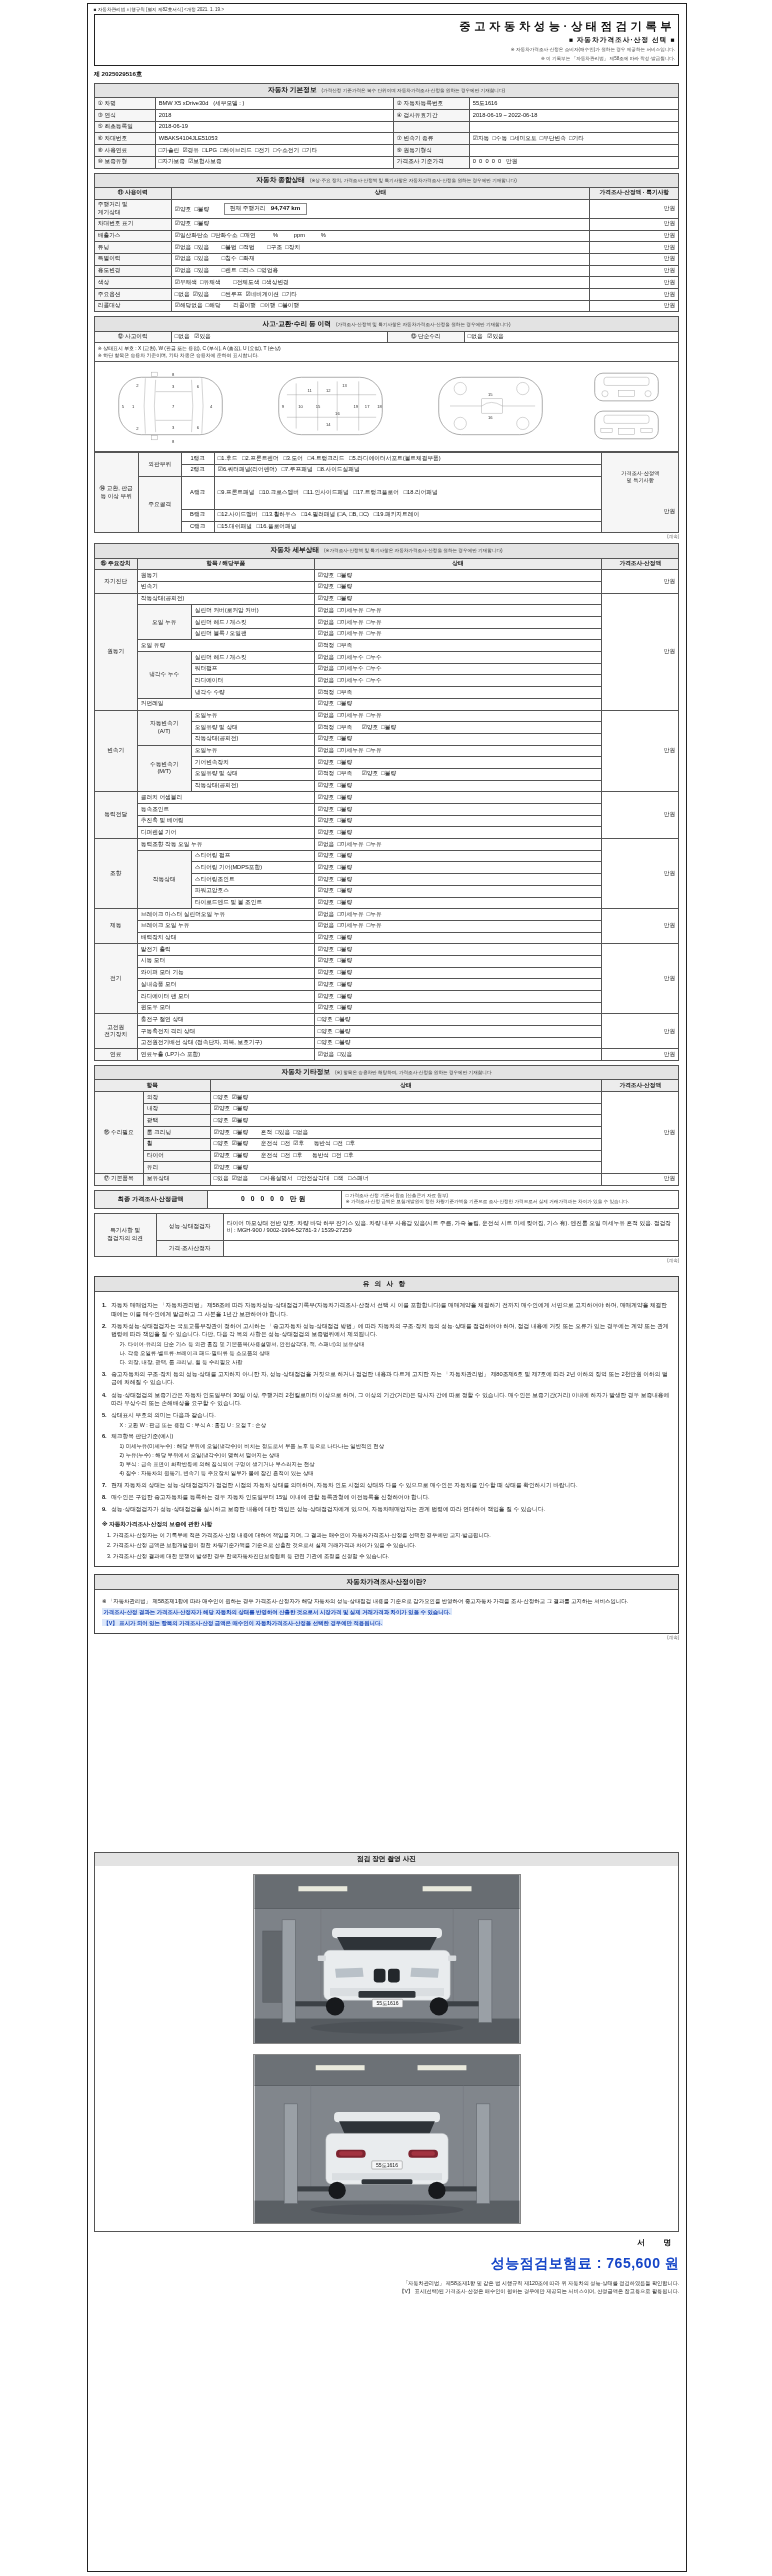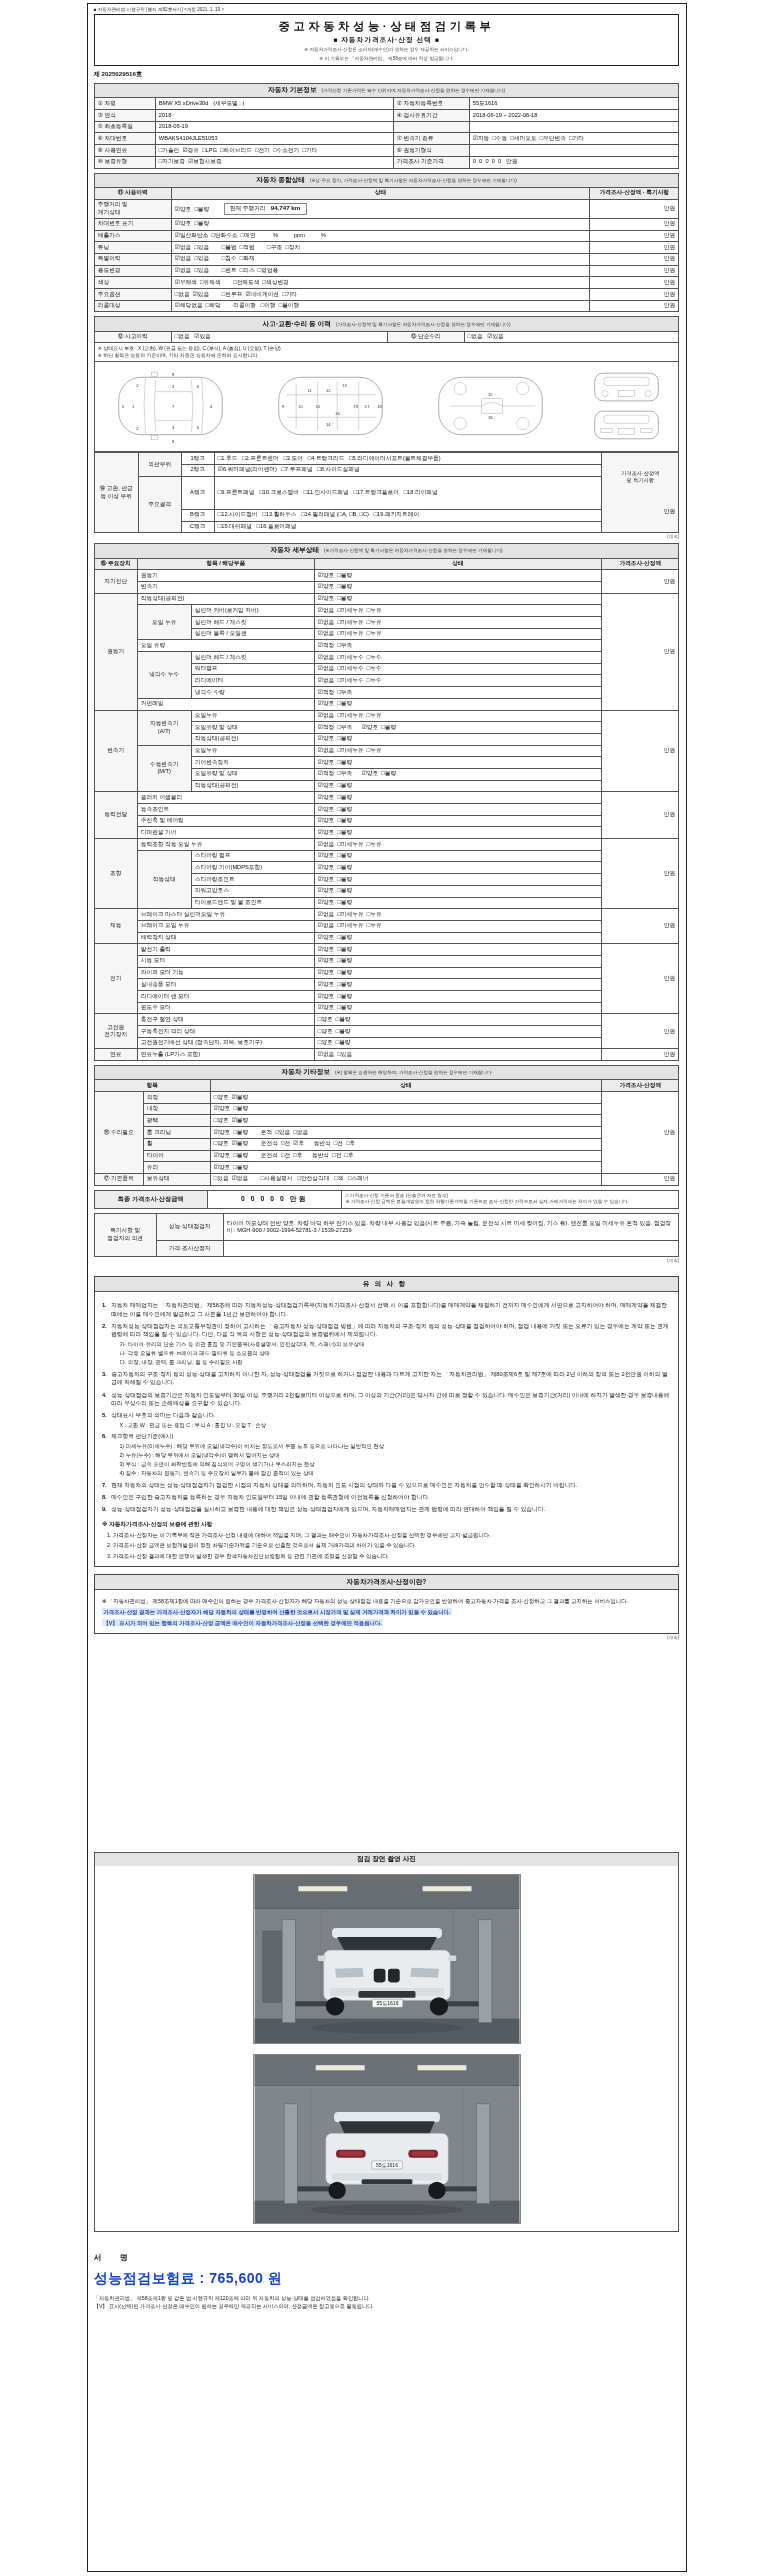--- a/index.html
+++ b/index.html
@@ -9,21 +9,21 @@
     color: #111; overflow: hidden;
   }
   .doc {
     width: 600px; height: 2569px; margin: 3.1px auto 0;
     border: 0.5px solid #222; padding: 3.1px 6.2px 7.2px; position: relative;
     overflow: hidden; background:#fff;
   }
   .tiny { font-size: 4.6px; color: #333; }
   .cont-mark { font-size: 4.6px; color: #666; text-align: right; margin: 1px 0; }
 
-  .hdrbox { border: 0.8px solid #222; text-align: center; padding: 4.1px 3.1px 3.1px; margin-top: 1.5px; }
+  .hdrbox { border: 0.8px solid #222; text-align: right; padding: 4.1px 3.1px 3.1px; margin-top: 1.5px; }
   .title { font-size: 11.3px; font-weight: bold; letter-spacing: 3.6px; }
   .subtitle { font-size: 6.7px; font-weight: bold; margin-top: 2.6px; letter-spacing: 1px; }
   .subnote { font-size: 4.6px; color: #444; margin-top: 2.1px; line-height: 1.35; }
   .docno { font-size: 6.2px; font-weight: bold; margin: 4.1px 0 1.5px; }
 
   .bar {
     background: #e3e3e3; border: 0.5px solid #555; border-bottom: none;
     text-align: center; font-weight: bold; font-size: 6.7px; padding: 2.1px 1px;
   }
   .bar .note { font-weight: normal; font-size: 4.6px; color: #333; margin-left: 3.1px; }
@@ -71,21 +71,21 @@
   .pibox { border: 0.5px solid #444; margin-top: 7.2px; }
   .pibox .pititle { background: #e3e3e3; border-bottom: 0.5px solid #555; text-align: center; font-weight: bold; font-size: 6.7px; padding: 2.6px; }
   .pibody { padding: 4.1px 7.2px 6.2px; }
   .pibody p { font-size: 5.4px; line-height: 1.55; margin-top: 2.6px; }
   .hl { background: #dce8fb; color: #1a46b4; font-weight: bold; padding: 0.5px 1.5px; }
 
   .gap-pagebreak { height: 206px; }
 
   .photos .ph { display: flex; justify-content: center; padding: 5.2px 0; }
   .photoframe { border: 0.5px solid #888; }
-  .sign { margin-top: 21px; text-align: left; }
+  .sign { margin-top: 6px; text-align: right; }
   .sign-title { font-size: 7.7px; font-weight: bold; letter-spacing: 8.2px; }
   .fee { margin-top: 7.2px; font-size: 14px; font-weight: bold; color: #1646c8; letter-spacing: 0.5px; }
   .sign-foot { margin-top: 6.2px; font-size: 5.2px; color: #222; line-height: 1.6; }
 </style>
 </head>
 <body>
 
 <div class="doc">
 
   <div class="tiny">■ 자동차관리법 시행규칙 [별지 제82호서식] &lt;개정 2021. 1. 19.&gt;</div>

